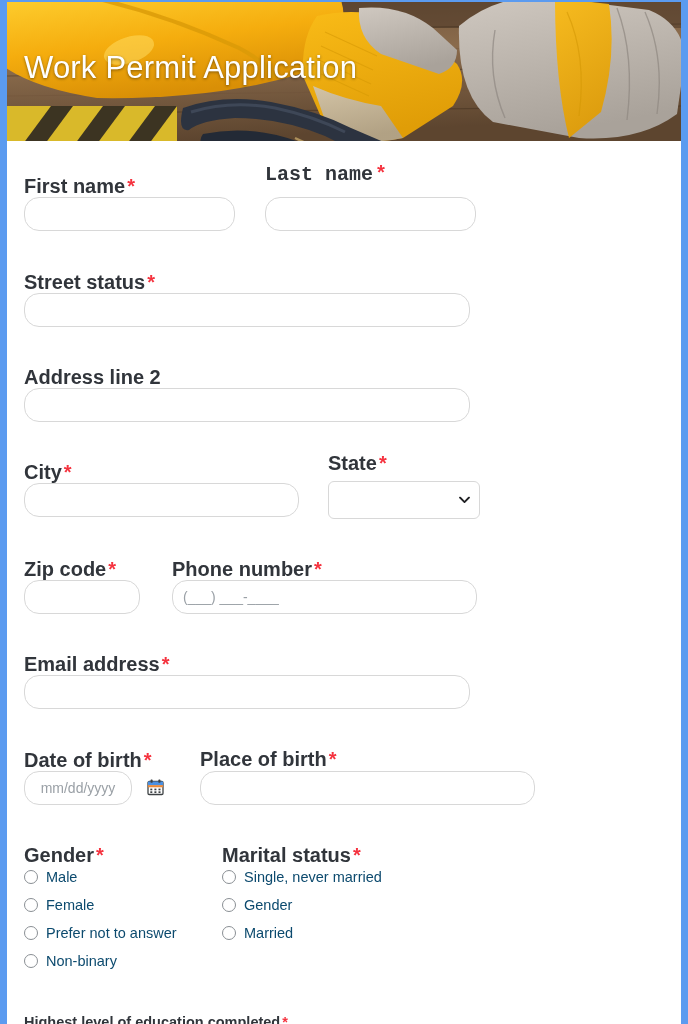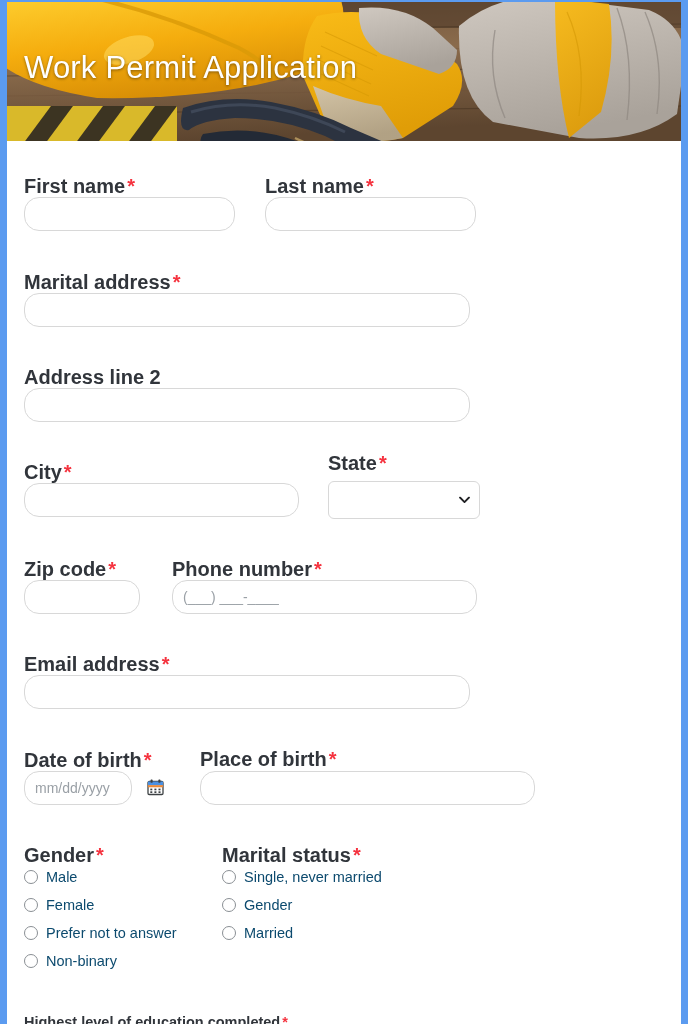--- a/index.html
+++ b/index.html
@@ -224,27 +224,27 @@
       <div class="banner-title">Work Permit Application</div>
     </div>
 
     <div class="form-body">
 
       <div class="abs" style="left:17px; top:35px;">
         <span class="field-label"><span>First name</span><span class="req">*</span></span>
       </div>
       <input class="txt abs" style="left: 17px; top: 56px; width: 211px;" type="text" placeholder="">
 
-      <div class="abs" style="left:258px; top:35px;">
+      <div class="abs" style="left:258px; top:24px;font-family:Liberation Mono, monospace;">
         <span class="field-label"><span>Last name</span><span class="req">*</span></span>
       </div>
       <input class="txt abs" style="left: 258px; top: 56px; width: 211px;" type="text" placeholder="">
 
       <div class="abs" style="left:17px; top:131px;">
-        <span class="field-label"><span>Marital address</span><span class="req">*</span></span>
+        <span class="field-label"><span>Street status</span><span class="req">*</span></span>
       </div>
       <input class="txt abs" style="left: 17px; top: 152px; width: 446px;" type="text" placeholder="">
 
       <div class="abs" style="left:17px; top:226px;">
         <span class="field-label"><span>Address line 2</span></span>
       </div>
       <input class="txt abs" style="left: 17px; top: 247px; width: 446px;" type="text" placeholder="">
 
       <div class="abs" style="left:17px; top:321px;">
         <span class="field-label"><span>City</span><span class="req">*</span></span>
@@ -274,21 +274,21 @@
       <input class="txt abs" style="left: 165px; top: 439px; width: 305px;" type="text" placeholder="(___) ___-____">
 
       <div class="abs" style="left:17px; top:513px;">
         <span class="field-label"><span>Email address</span><span class="req">*</span></span>
       </div>
       <input class="txt abs" style="left: 17px; top: 534px; width: 446px;" type="text" placeholder="">
 
       <div class="abs" style="left:17px; top:609px;">
         <span class="field-label"><span>Date of birth</span><span class="req">*</span></span>
       </div>
-      <input class="txt abs" style="left: 17px; top: 630px; width: 108px;" type="text" placeholder="mm/dd/yyyy">
+      <input class="txt abs" style="left: 17px; top: 630px; width: 108px; text-align: center;" type="text" placeholder="mm/dd/yyyy">
       <div class="abs" style="left:140px; top:638px;">
         <svg class="cal-icon" viewBox="0 0 17 17">
           <rect x="1" y="2.5" width="15" height="13" rx="1.2" fill="#ffffff" stroke="#3c4043" stroke-width="1.3"></rect>
           <rect x="1" y="2.5" width="15" height="3.6" fill="#4a90e2"></rect>
           <rect x="1" y="6.1" width="15" height="2.2" fill="#e8893a"></rect>
           <rect x="3.6" y="0.6" width="2" height="3.2" rx="0.6" fill="#3c4043"></rect>
           <rect x="11.4" y="0.6" width="2" height="3.2" rx="0.6" fill="#3c4043"></rect>
           <g fill="#3c4043">
             <rect x="3.3" y="9.6" width="2" height="1.7"></rect>
             <rect x="7.4" y="9.6" width="2" height="1.7"></rect>

